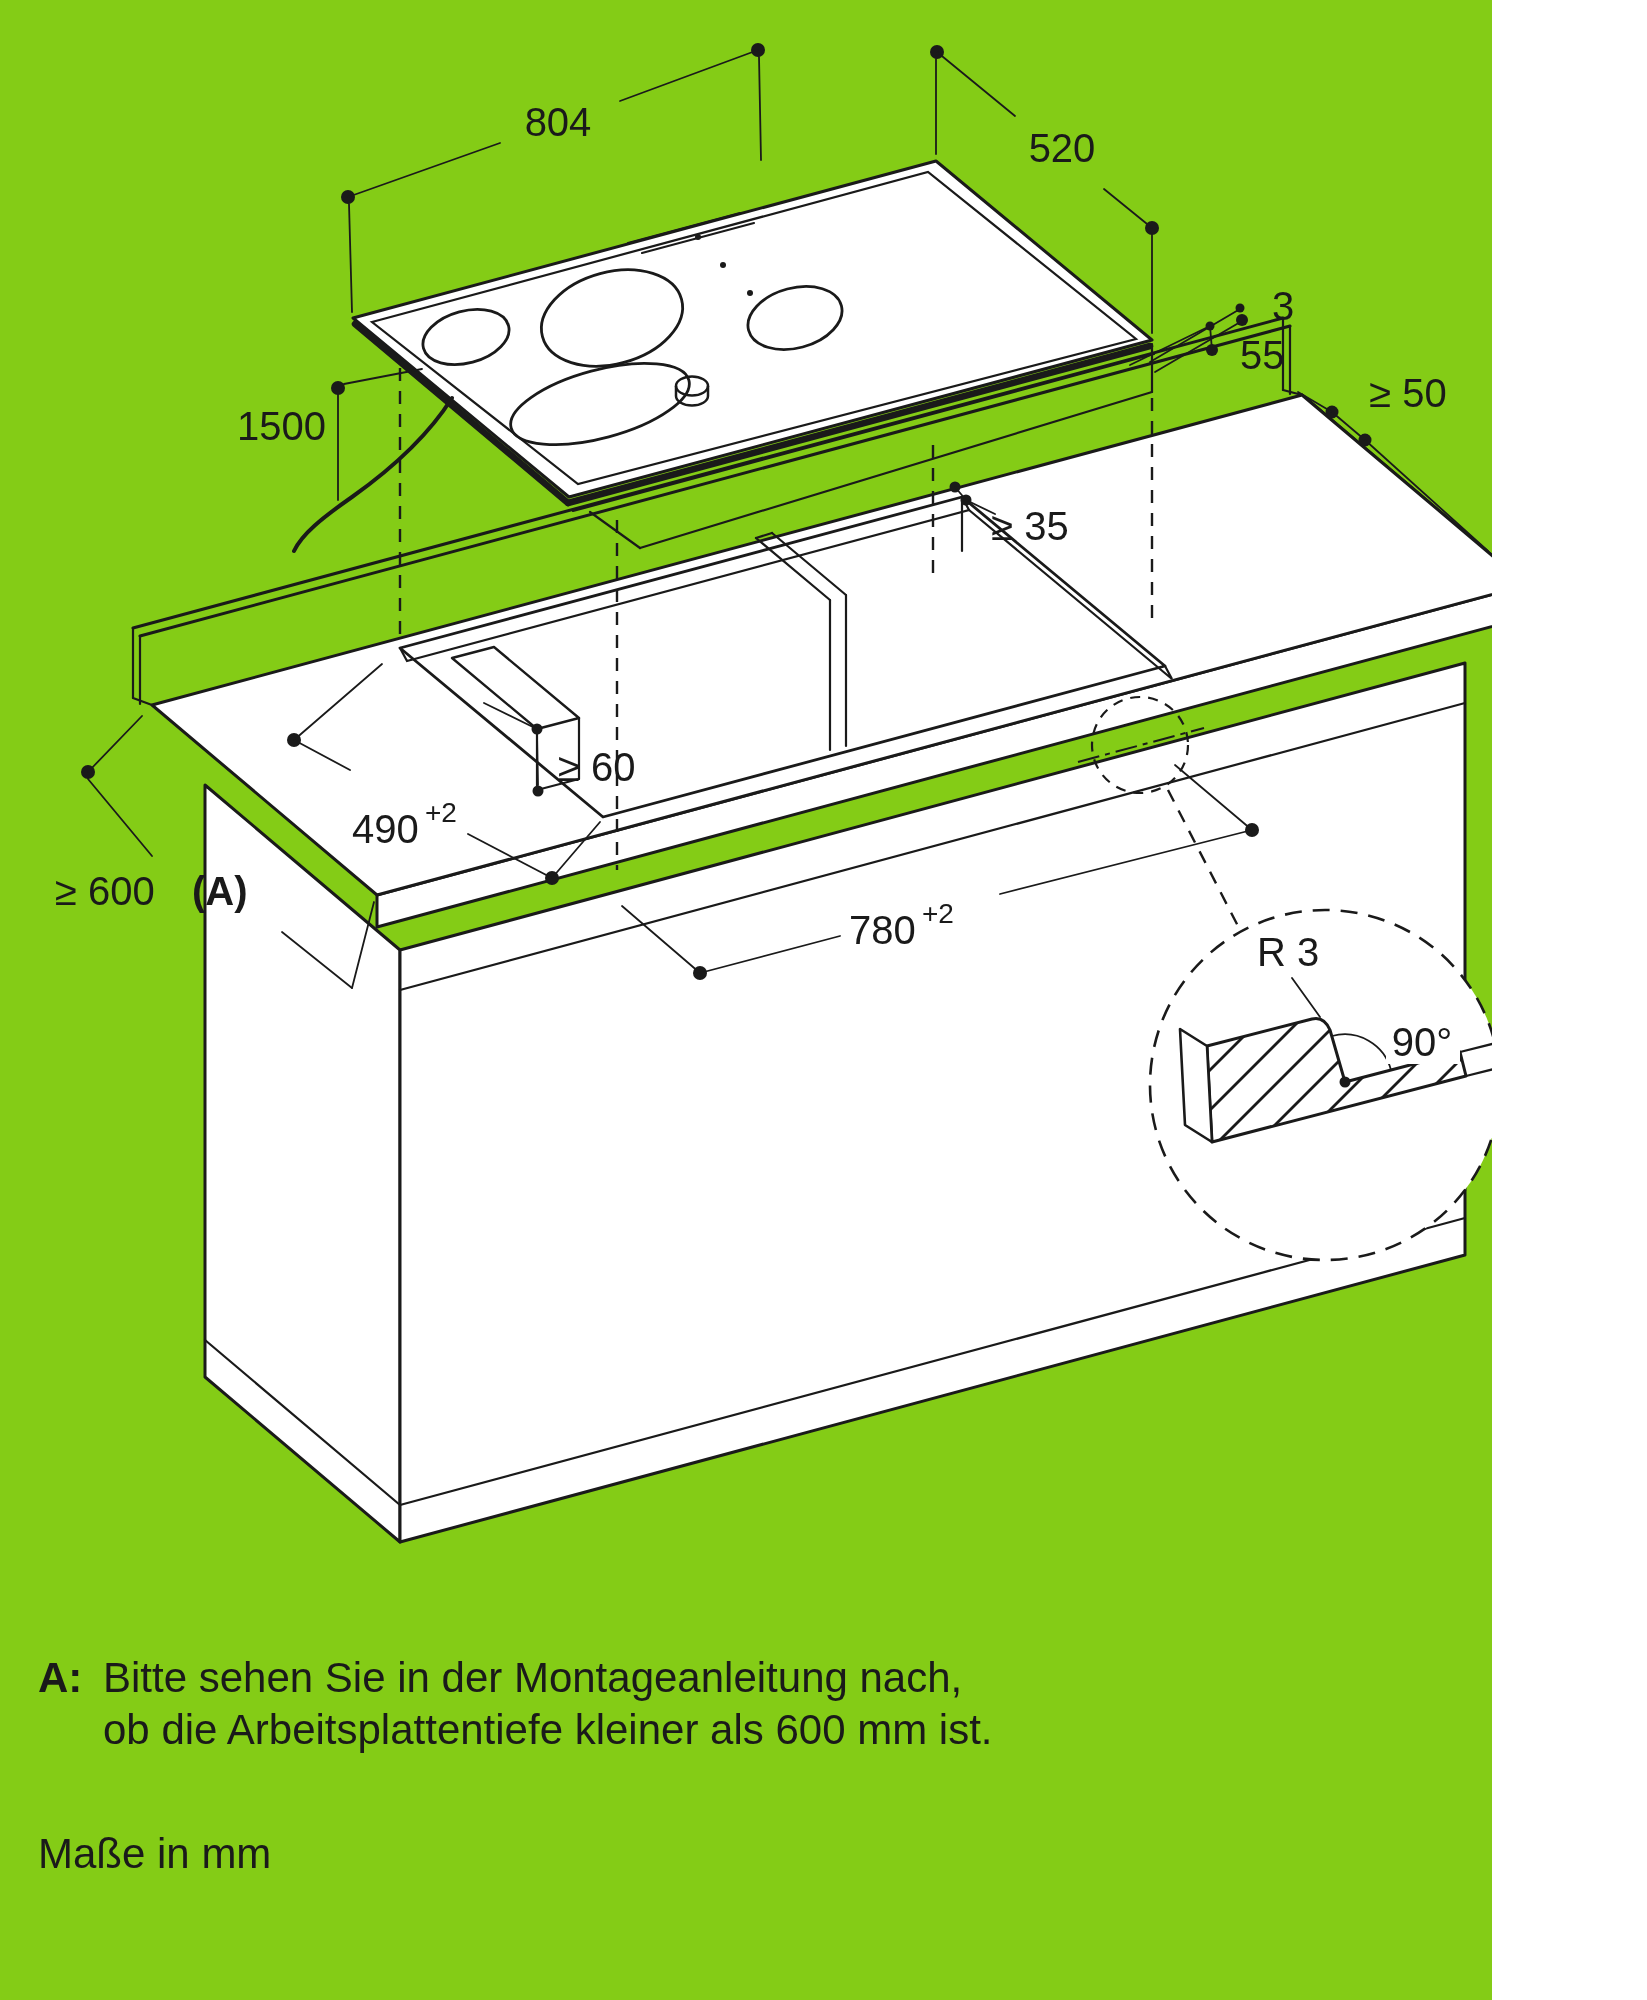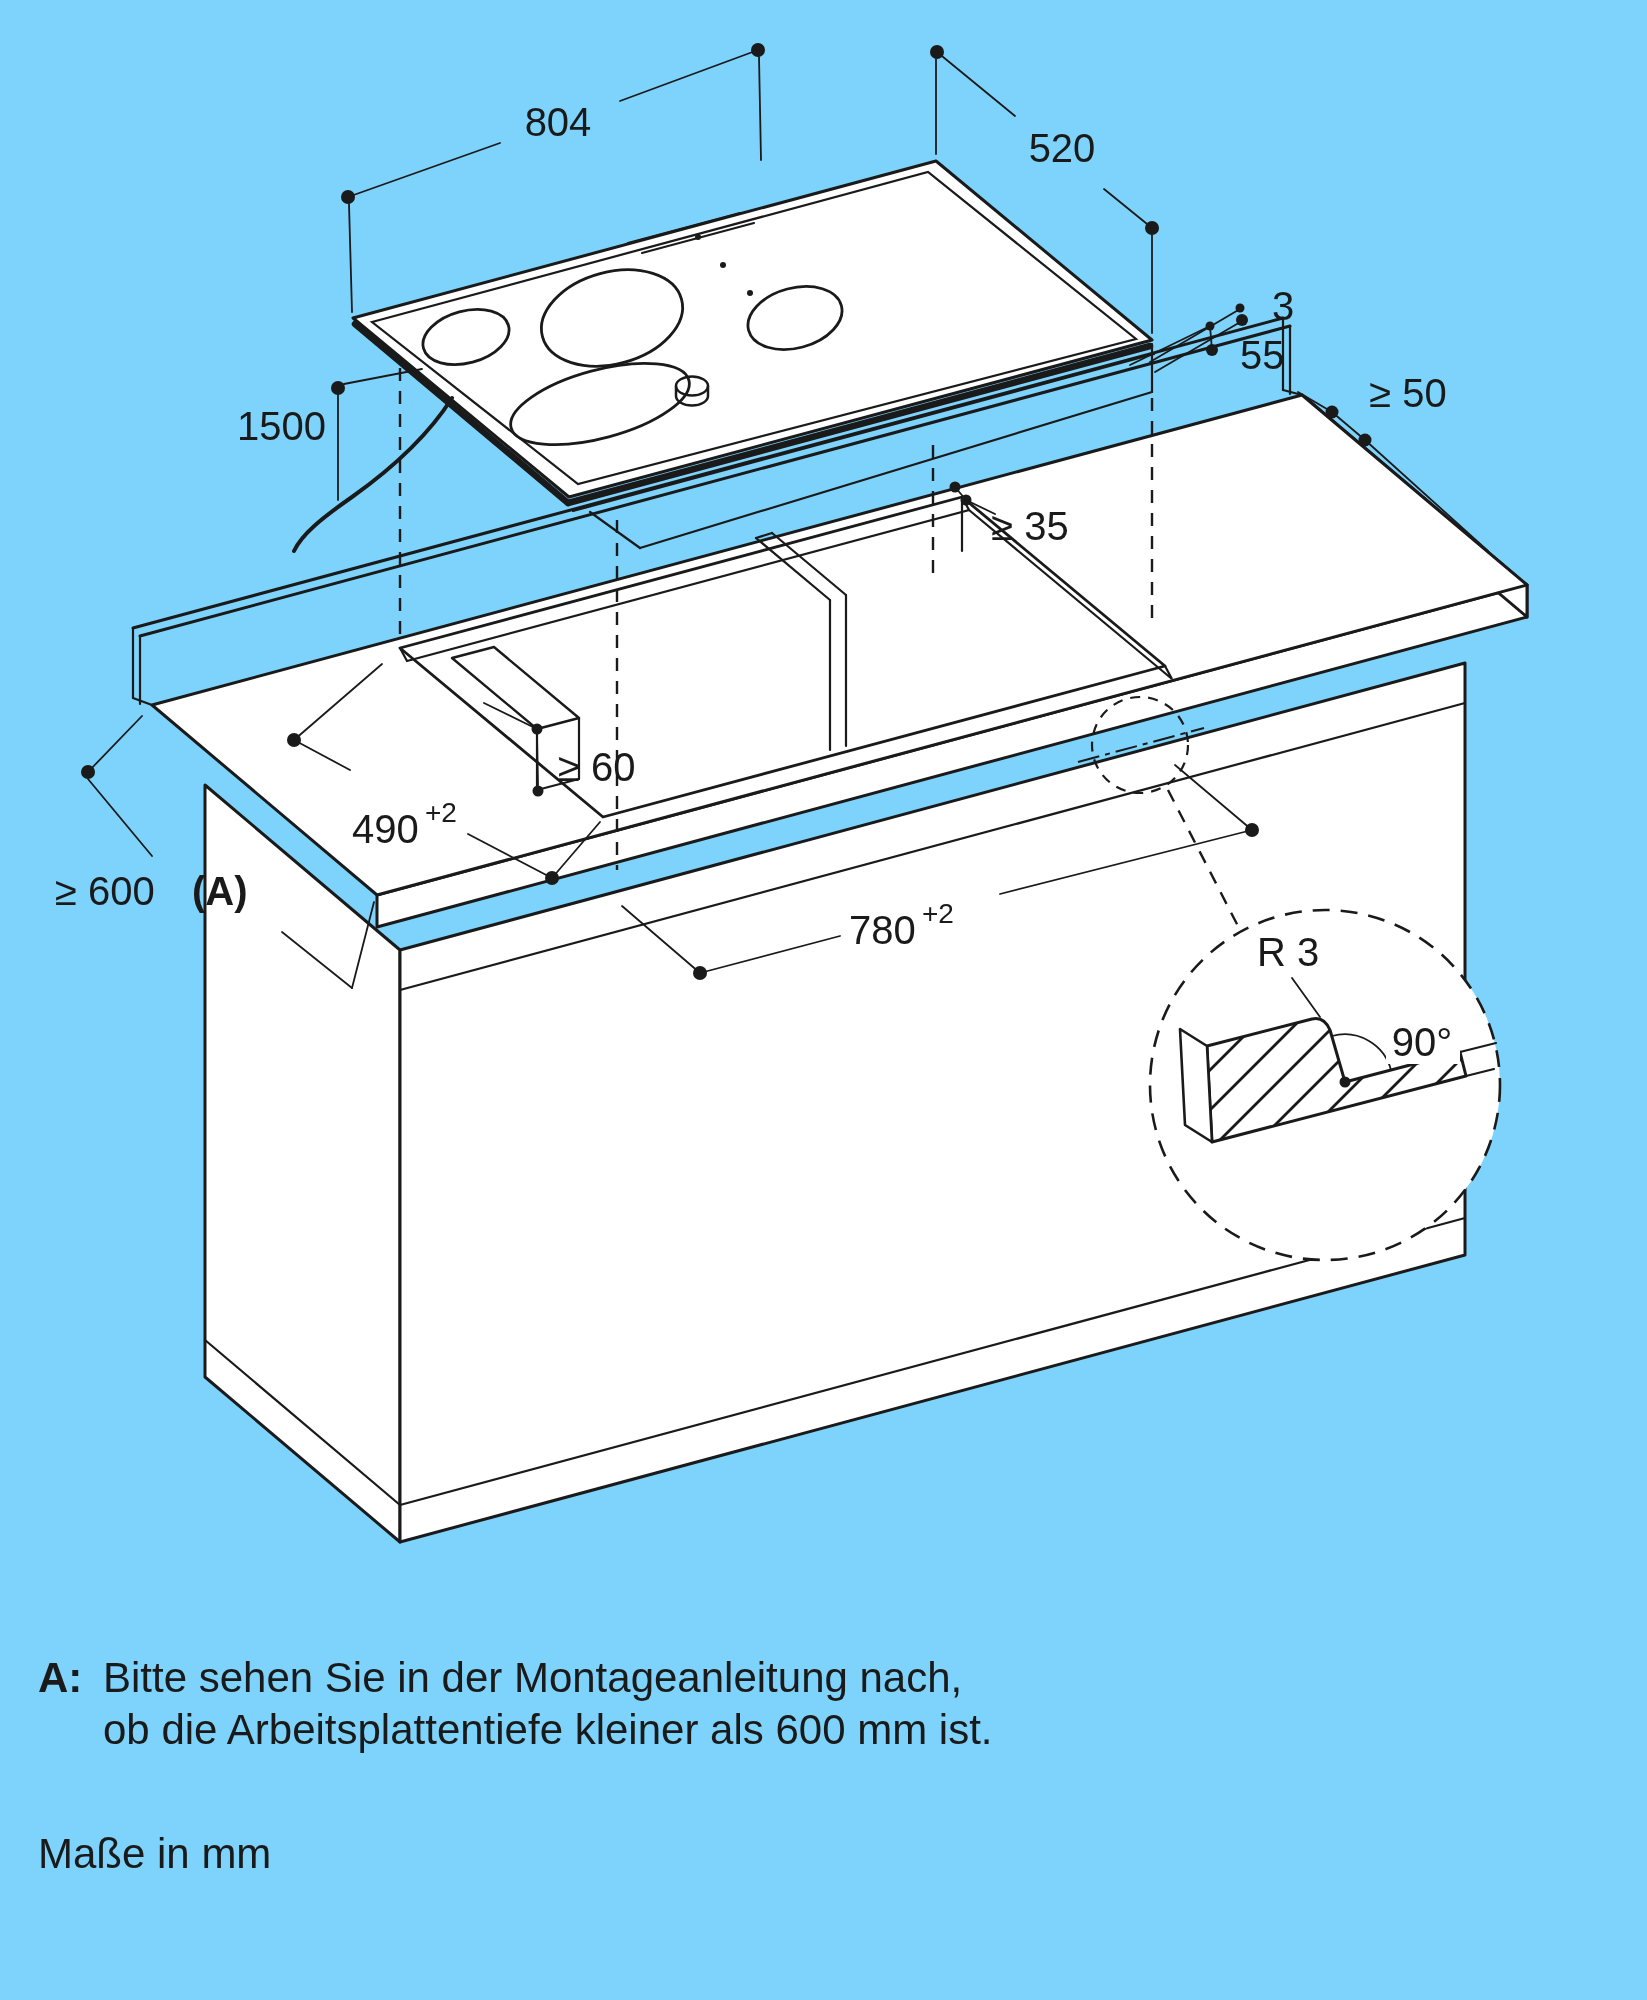--- a/index.html
+++ b/index.html
@@ -1,16 +1,16 @@
 <!DOCTYPE html>
 <html><head>
 <meta charset="utf-8">
 <style>
   html,body{margin:0;padding:0;background:#ffffff;}
-  .page{width:1647px;height:2000px;position:relative;background:#7dd3fc;overflow:hidden;}
+  .page{width:1492px;height:2000px;position:relative;background:#84cc16;overflow:hidden;}
   svg{display:block;}
   text{font-family:"Liberation Sans","DejaVu Sans",sans-serif;fill:#1a1a1a;}
   .dim{font-size:40px;}
   .sup{font-size:28px;}
   .note{font-size:42px;}
   .b{font-weight:bold;}
   .ln{stroke:#1a1a1a;stroke-width:3;fill:none;stroke-linecap:round;stroke-linejoin:round;}
   .ln2{stroke:#1a1a1a;stroke-width:2.2;fill:none;stroke-linecap:round;}
   .thk{stroke:#1a1a1a;stroke-width:6.5;fill:none;stroke-linecap:round;}
   .thin{stroke:#1a1a1a;stroke-width:1.8;fill:none;stroke-linecap:round;}

